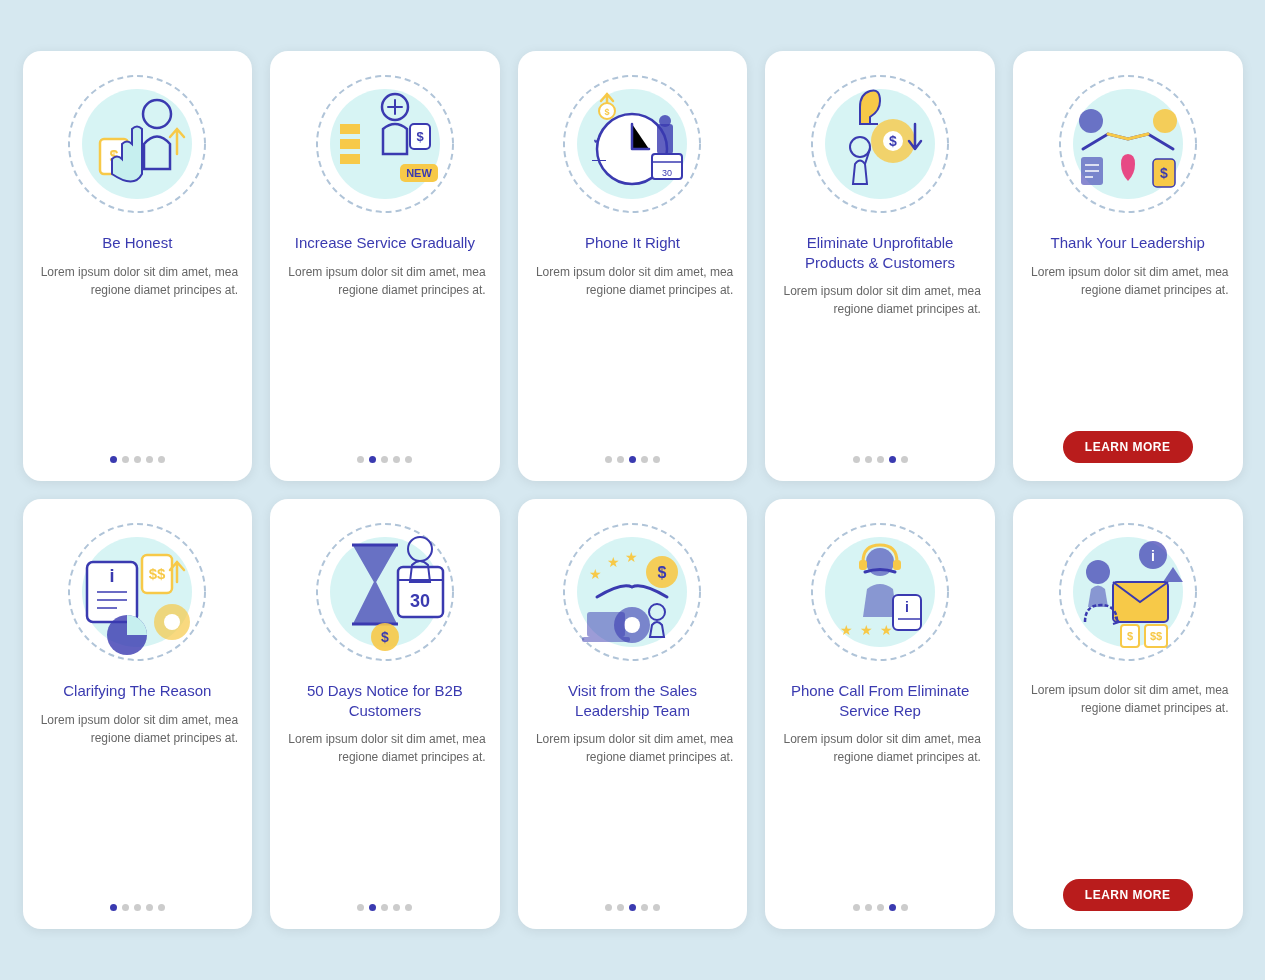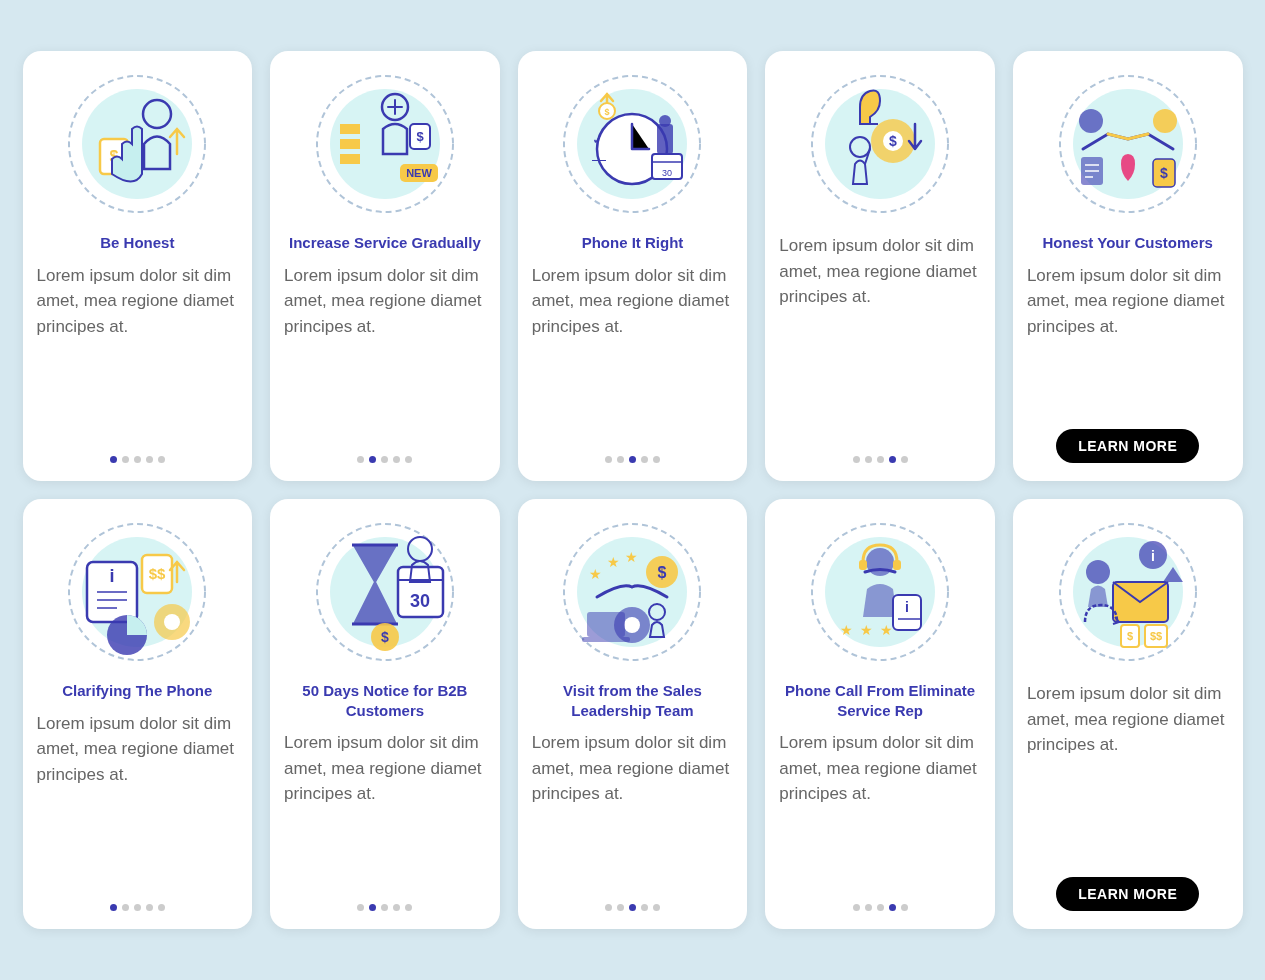--- a/index.html
+++ b/index.html
@@ -36,55 +36,55 @@
       height: 150px;
       margin-bottom: 14px;
       flex-shrink: 0;
       position: relative;
       display: flex;
       align-items: center;
       justify-content: center;
     }
     .card-title {
       font-size: 15px;
-      font-weight: 700;
+      font-weight: 400;
       color: #3a3ab0;
       text-align: center;
       margin-bottom: 10px;
       line-height: 1.3;
     }
     .card-body {
-      font-size: 17px;
+      font-size: 12px;
       color: #666;
-      text-align: left;
+      text-align: right;
       line-height: 1.5;
       flex: 1;
     }
     .card-dots {
       display: flex;
       gap: 5px;
       margin-top: 12px;
       align-items: center;
     }
     .dot {
       width: 7px;
       height: 7px;
       border-radius: 50%;
       background: #ccc;
     }
     .dot.active {
       background: #3a3ab0;
     }
     .learn-btn {
-      background: #000000;
+      background: #b91c1c;
       color: #fff;
       border: none;
       border-radius: 20px;
       padding: 9px 22px;
-      font-size: 14px;
+      font-size: 12px;
       font-weight: 700;
       cursor: pointer;
       letter-spacing: 0.5px;
       margin-top: 12px;
     }
   </style>
 </head>
 <body>
 
 <div class="grid">
@@ -194,20 +194,21 @@
     <path d="M55 38 Q55 25 65 22 Q75 19 75 32 Q75 42 65 48 L65 55 L55 55 Z" fill="#f7c948" stroke="#3a3ab0" stroke-width="2"></path>
     <line x1="57" y1="55" x2="73" y2="55" stroke="#3a3ab0" stroke-width="2"></line>
 
     <circle cx="55" cy="78" r="10" fill="none" stroke="#3a3ab0" stroke-width="2"></circle>
     <path d="M50 95 Q55 88 60 95 L62 115 L48 115 Z" fill="none" stroke="#3a3ab0" stroke-width="2"></path>
     <path d="M60 95 L65 80" stroke="#3a3ab0" stroke-width="2" stroke-linecap="round"></path>
 
     <path d="M110 55 L110 80 M110 80 L104 72 M110 80 L116 72" fill="none" stroke="#3a3ab0" stroke-width="2.5" stroke-linecap="round"></path>
   </svg>
       </div>
+      <div class="card-title">Eliminate Unprofitable Products &amp; Customers</div>
       <div class="card-body">Lorem ipsum dolor sit dim amet, mea regione diamet principes at.</div>
       <div class="card-dots">
         <div class="dot"></div>
         <div class="dot"></div>
         <div class="dot"></div>
         <div class="dot active"></div>
         <div class="dot"></div>
       </div>
     </div>
     <div class="card">
@@ -227,21 +228,21 @@
 
     <rect x="100" y="90" width="22" height="28" rx="4" fill="#f7c948" stroke="#3a3ab0" stroke-width="1.5"></rect>
     <text x="111" y="109" text-anchor="middle" font-size="14" fill="#3a3ab0" font-weight="bold">$</text>
 
     <rect x="28" y="88" width="22" height="28" rx="3" fill="#3a3ab0" opacity="0.6"></rect>
     <line x1="32" y1="96" x2="46" y2="96" stroke="#fff" stroke-width="1.5"></line>
     <line x1="32" y1="102" x2="46" y2="102" stroke="#fff" stroke-width="1.5"></line>
     <line x1="32" y1="108" x2="40" y2="108" stroke="#fff" stroke-width="1.5"></line>
   </svg>
       </div>
-      <div class="card-title">Honest Your Customers</div>
+      <div class="card-title">Thank Your Leadership</div>
       <div class="card-body">Lorem ipsum dolor sit dim amet, mea regione diamet principes at.</div>
       <button class="learn-btn">LEARN MORE</button>
     </div>
     <div class="card">
       <div class="card-illustration">
         <svg viewBox="0 0 150 150" width="150" height="150" xmlns="http://www.w3.org/2000/svg">
     <circle cx="75" cy="75" r="55" fill="#c6efef" opacity="0.7"></circle>
     <circle cx="75" cy="75" r="68" fill="none" stroke="#b0c4d8" stroke-width="2" stroke-dasharray="6,4"></circle>
 
     <rect x="25" y="45" width="50" height="60" rx="6" fill="#fff" stroke="#3a3ab0" stroke-width="2.5"></rect>
@@ -255,21 +256,21 @@
 
     <path d="M115 65 L115 45 M115 45 L108 53 M115 45 L122 53" fill="none" stroke="#f7c948" stroke-width="2.5" stroke-linecap="round"></path>
 
     <circle cx="65" cy="118" r="20" fill="#3a3ab0" opacity="0.8"></circle>
     <path d="M65 98 L65 118 L85 118 A20 20 0 0 0 65 98Z" fill="#c6efef"></path>
 
     <circle cx="110" cy="105" r="18" fill="#f7c948" opacity="0.7"></circle>
     <circle cx="110" cy="105" r="8" fill="#fff"></circle>
   </svg>
       </div>
-      <div class="card-title">Clarifying The Phone</div>
+      <div class="card-title">Clarifying The Reason</div>
       <div class="card-body">Lorem ipsum dolor sit dim amet, mea regione diamet principes at.</div>
       <div class="card-dots">
         <div class="dot active"></div>
         <div class="dot"></div>
         <div class="dot"></div>
         <div class="dot"></div>
         <div class="dot"></div>
       </div>
     </div>
     <div class="card">

